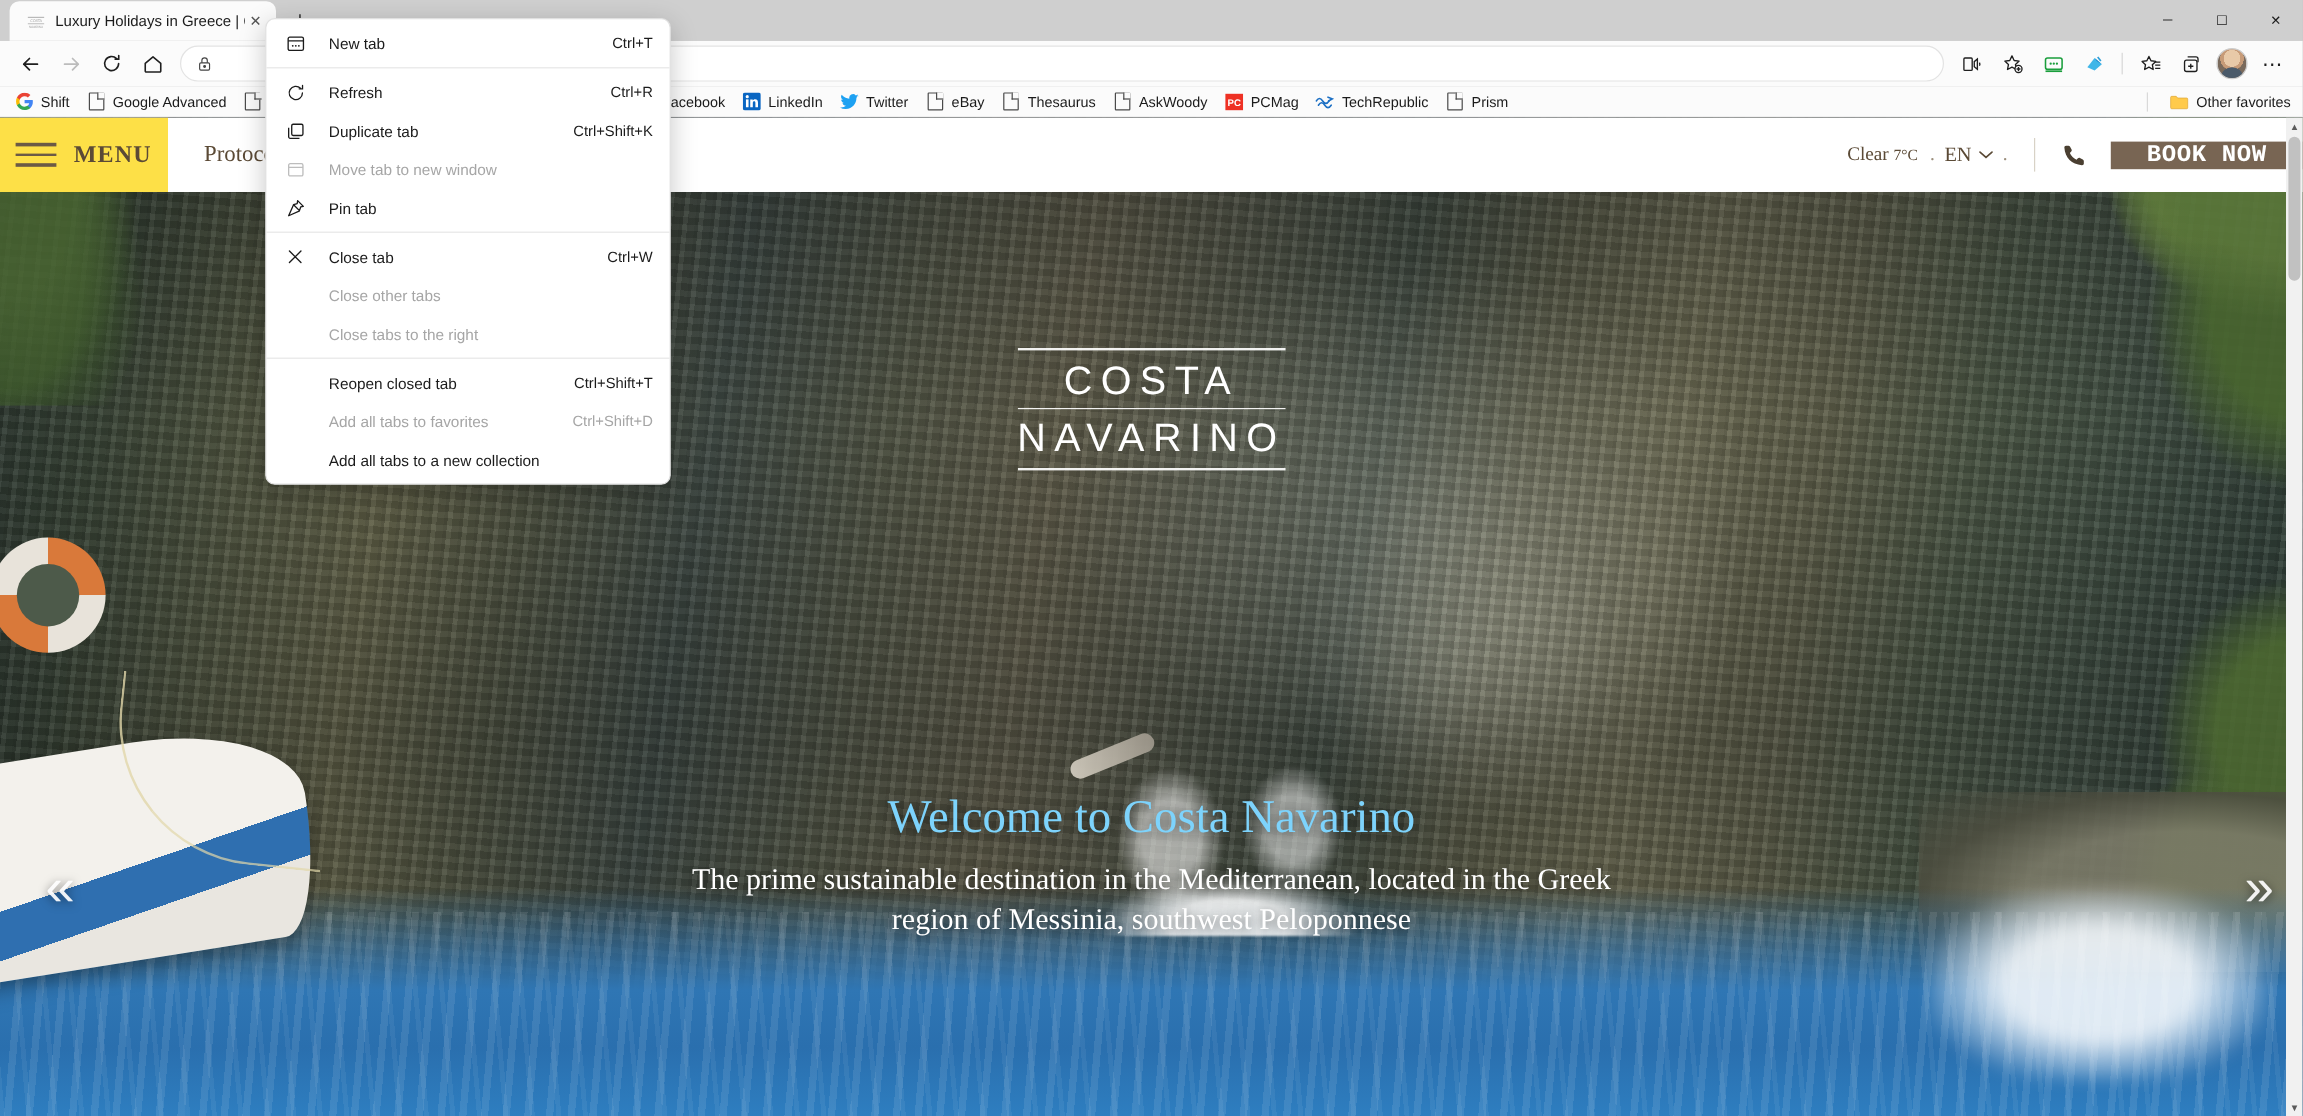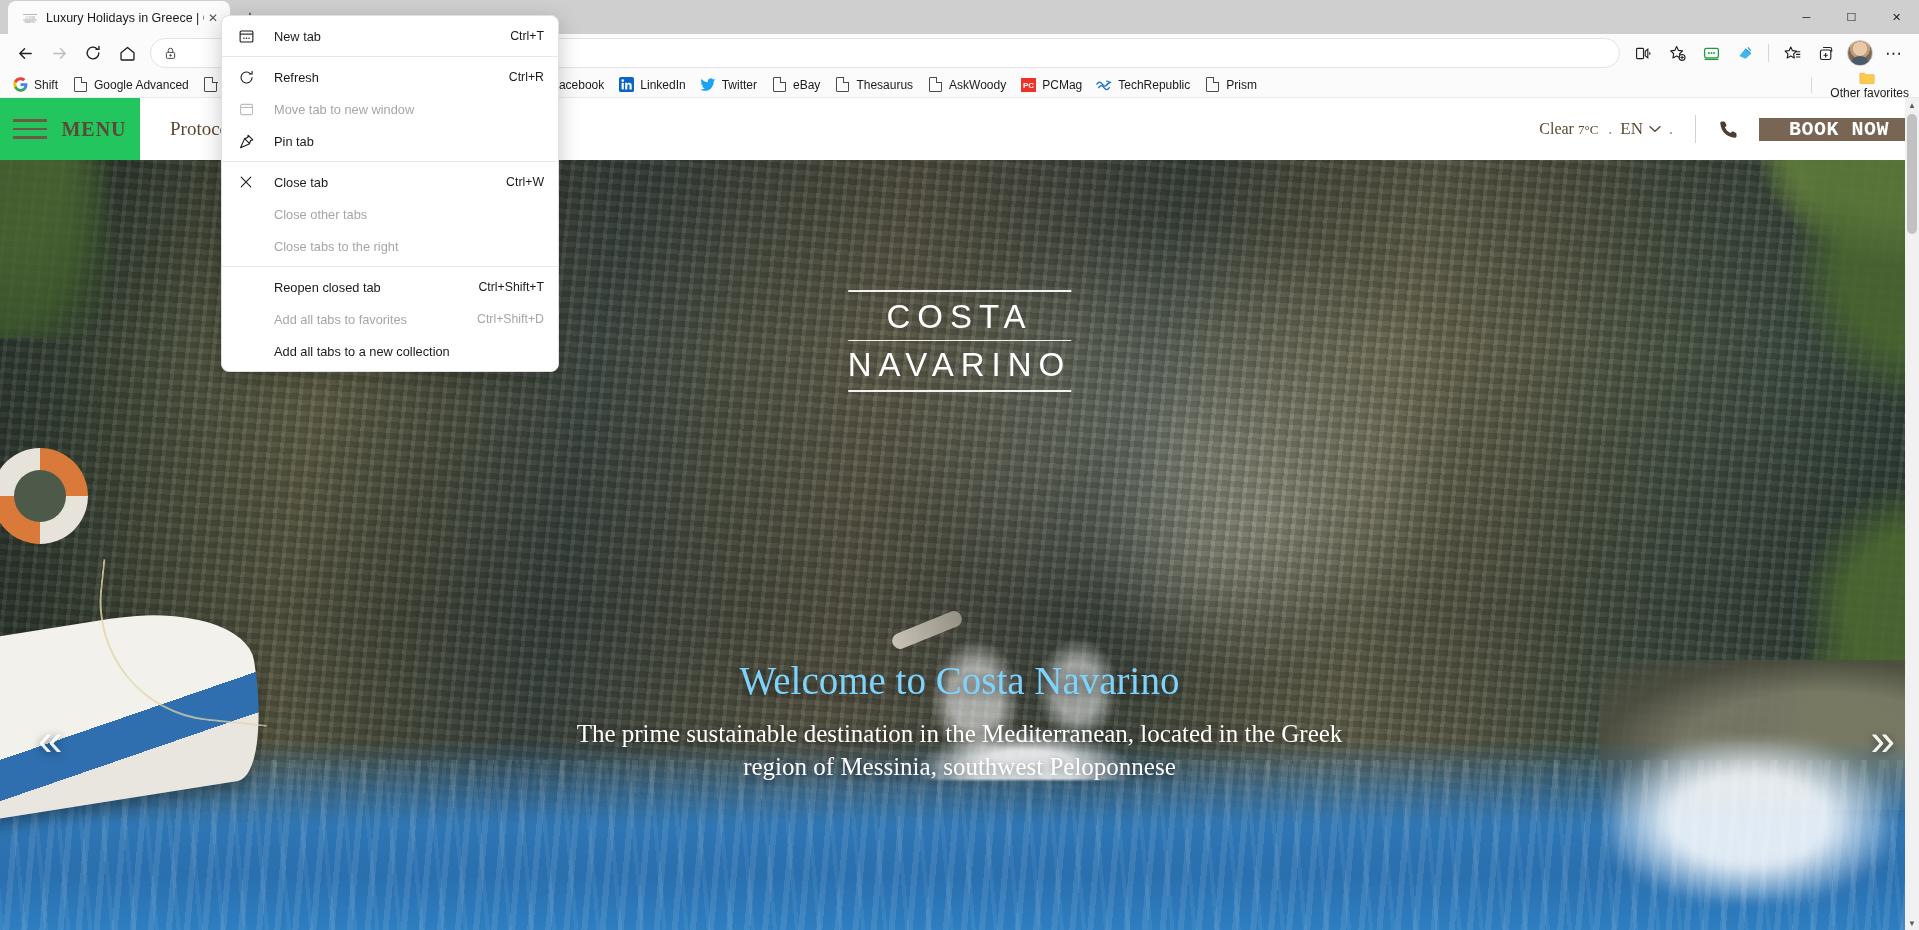--- a/index.html
+++ b/index.html
@@ -268,21 +268,21 @@
   .arrow.prev { left: 38px; }
   .arrow.next { right: 34px; }
 
   
   .site-header {
     position: absolute; left: 0; top: 0; right: 0; height: 62px;
     background: #ffffff; display: flex; align-items: stretch;
     z-index: 5;
   }
   .menu-block {
-    width: 140px; background: #22c55e;
+    width: 140px; background: #fde047;
     display: flex; align-items: center; justify-content: center;
     gap: 14px;
   }
   .burger { width: 34px; display: flex; flex-direction: column; gap: 6px; }
   .burger span { height: 2.5px; background: #6b5a45; display: block; }
   .menu-label {
     font-family: "Liberation Serif", serif;
     font-size: 20px; letter-spacing: 1px; color: #5b4a36; font-weight: 700;
   }
   .site-nav {
@@ -593,21 +593,21 @@
 
     <div class="bm">
       <span class="bmi">
           <span class="ico-doc"></span>
         </span>
       <span>Prism</span>
     </div>
 
     <div class="bm-right">
       <span class="bm-vsep"></span>
-      <span class="bm" style="padding-right:0;flex-direction:column;">
+      <span class="bm" style="padding-right:0;">
         <span class="bmi">
           <svg width="16" height="14" viewBox="0 0 18 15">
               <path fill="#ffca4b" stroke="#e0a93a" stroke-width=".7" d="M1 3.2a1 1 0 0 1 1-1h4.2l1.4 1.6H16a1 1 0 0 1 1 1v8a1 1 0 0 1-1 1H2a1 1 0 0 1-1-1z"></path>
             </svg>
         </span>
         <span>Other favorites</span>
       </span>
     </div>
   </div>
 
@@ -709,20 +709,30 @@
       <span class="ctx-ico">
         <svg width="17" height="17" viewBox="0 0 20 20" fill="none" stroke="currentColor" stroke-width="1.3" stroke-linecap="round">
             <path d="M16.5 10a6.5 6.5 0 1 1-1.9-4.6"></path>
             <path d="M16.6 2.6v3.3h-3.3"></path>
           </svg>
       </span>
       <span class="ctx-label">Refresh</span>
       <span class="ctx-shortcut">Ctrl+R</span>
     </div>
 
+    <div class="ctx-item">
+      <span class="ctx-ico">
+        <svg width="17" height="17" viewBox="0 0 20 20" fill="none" stroke="currentColor" stroke-width="1.3">
+            <rect x="6" y="3" width="11" height="11" rx="1.4"></rect>
+            <path d="M13.6 16.8H4.5A1.5 1.5 0 0 1 3 15.3V6.3"></path>
+          </svg>
+      </span>
+      <span class="ctx-label">Duplicate tab</span>
+      <span class="ctx-shortcut">Ctrl+Shift+K</span>
+    </div>
 
     <div class="ctx-item disabled">
       <span class="ctx-ico">
         <svg width="17" height="17" viewBox="0 0 20 20" fill="none" stroke="currentColor" stroke-width="1.3">
             <rect x="3" y="4" width="14" height="12" rx="1.5"></rect>
             <path d="M3 7.6h14"></path>
           </svg>
       </span>
       <span class="ctx-label">Move tab to new window</span>
       <span class="ctx-shortcut"></span>

